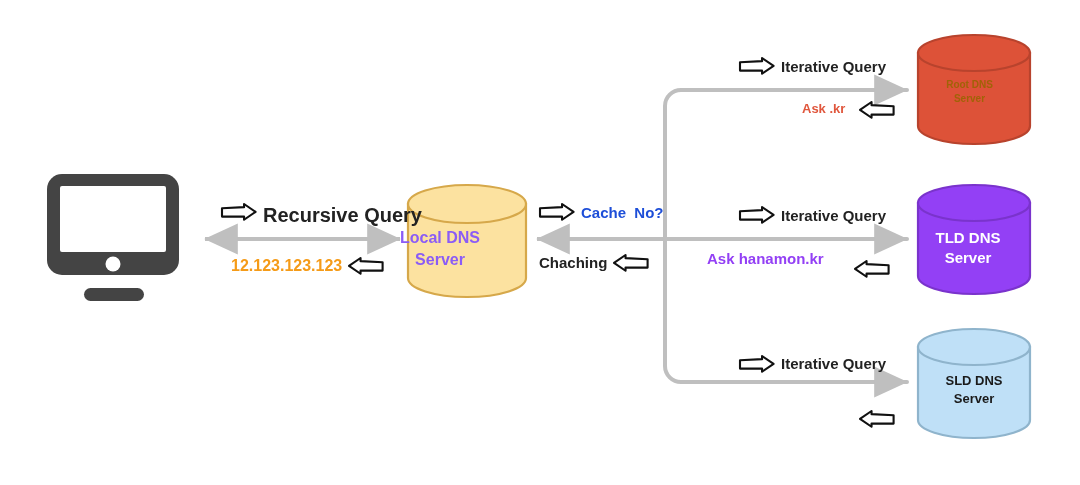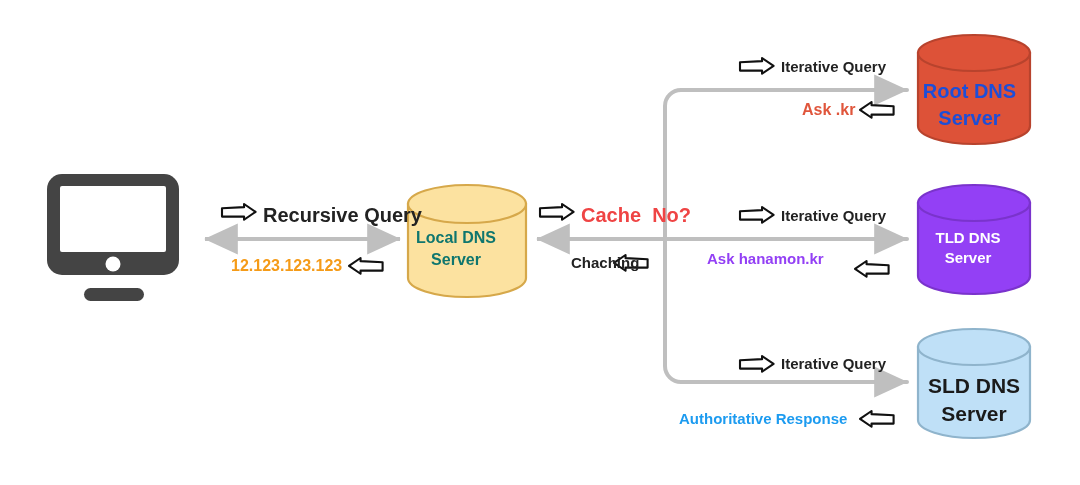--- a/index.html
+++ b/index.html
@@ -140,45 +140,44 @@
     <g transform="translate(740,356) scale(1.05)">
       <path d="M0,4 L21,3 L21,0 L32,7.5 L21,15 L21,12 L0,12 Z" fill="#ffffff" stroke="#111111" stroke-width="2" stroke-linejoin="round"></path>
     </g>
 
     <g transform="translate(860,411) scale(1.05)">
       <path d="M32,4 L11,3 L11,0 L0,7.5 L11,15 L11,12 L32,12 Z" fill="#ffffff" stroke="#111111" stroke-width="2" stroke-linejoin="round"></path>
     </g>
   </svg>
 
 
-  <div class="node-text" style="left:408px; top:227px; width:96px; font-size:16px; color:#0f766e;">Local DNS
+  <div class="node-text" style="left:392px; top:227px; width:96px; font-size:16px; color:#8b5cf6;">Local DNS
 Server</div>
 
-  <div class="node-text" style="left:918px; top:78px; width:103px; font-size:20px; color:#1d4ed8;">Root DNS
+  <div class="node-text" style="left:918px; top:78px; width:103px; font-size:10px; color:#a16207;">Root DNS
 Server</div>
 
   <div class="node-text" style="left:918px; top:228px; width:100px; font-size:15px; color:#FFFFFF;">TLD DNS
 Server</div>
 
-  <div class="node-text" style="left:918px; top:372px; width:112px; font-size:21px; color:#1A1A1A;">SLD DNS
+  <div class="node-text" style="left:918px; top:372px; width:112px; font-size:13px; color:#1A1A1A;">SLD DNS
 Server</div>
 
   <div class="lbl" style="left:263px; top:205px; font-size:20px; color:#222222;">Recursive Query</div>
 
   <div class="lbl" style="left:231px; top:258px; font-size:16px; color:#F59B18;">12.123.123.123</div>
 
-  <div class="lbl" style="left:581px; top:205px; font-size:20px; color:#ef4444;">Cache  No?</div>
+  <div class="lbl" style="left:581px; top:205px; font-size:15px; color:#1d4ed8;">Cache  No?</div>
 
-  <div class="lbl" style="left:539px; top:255px; font-size:15px; color:#222222;margin-left:32px;">Chaching</div>
+  <div class="lbl" style="left:539px; top:255px; font-size:15px; color:#222222;">Chaching</div>
 
   <div class="lbl" style="left:781px; top:59px; font-size:15px; color:#222222;">Iterative Query</div>
 
-  <div class="lbl" style="left:802px; top:102px; font-size:16px; color:#E0563C;text-align:right;">Ask .kr</div>
+  <div class="lbl" style="left:802px; top:102px; font-size:13px; color:#E0563C;text-align:right;">Ask .kr</div>
 
   <div class="lbl" style="left:781px; top:208px; font-size:15px; color:#222222;">Iterative Query</div>
 
   <div class="lbl" style="left:707px; top:251px; font-size:15px; color:#9340F5;">Ask hanamon.kr</div>
 
   <div class="lbl" style="left:781px; top:356px; font-size:15px; color:#222222;">Iterative Query</div>
 
-  <div class="lbl" style="left:679px; top:411px; font-size:15px; color:#1C9BF0;">Authoritative Response</div>
 
 </div>
 
 </body></html>

